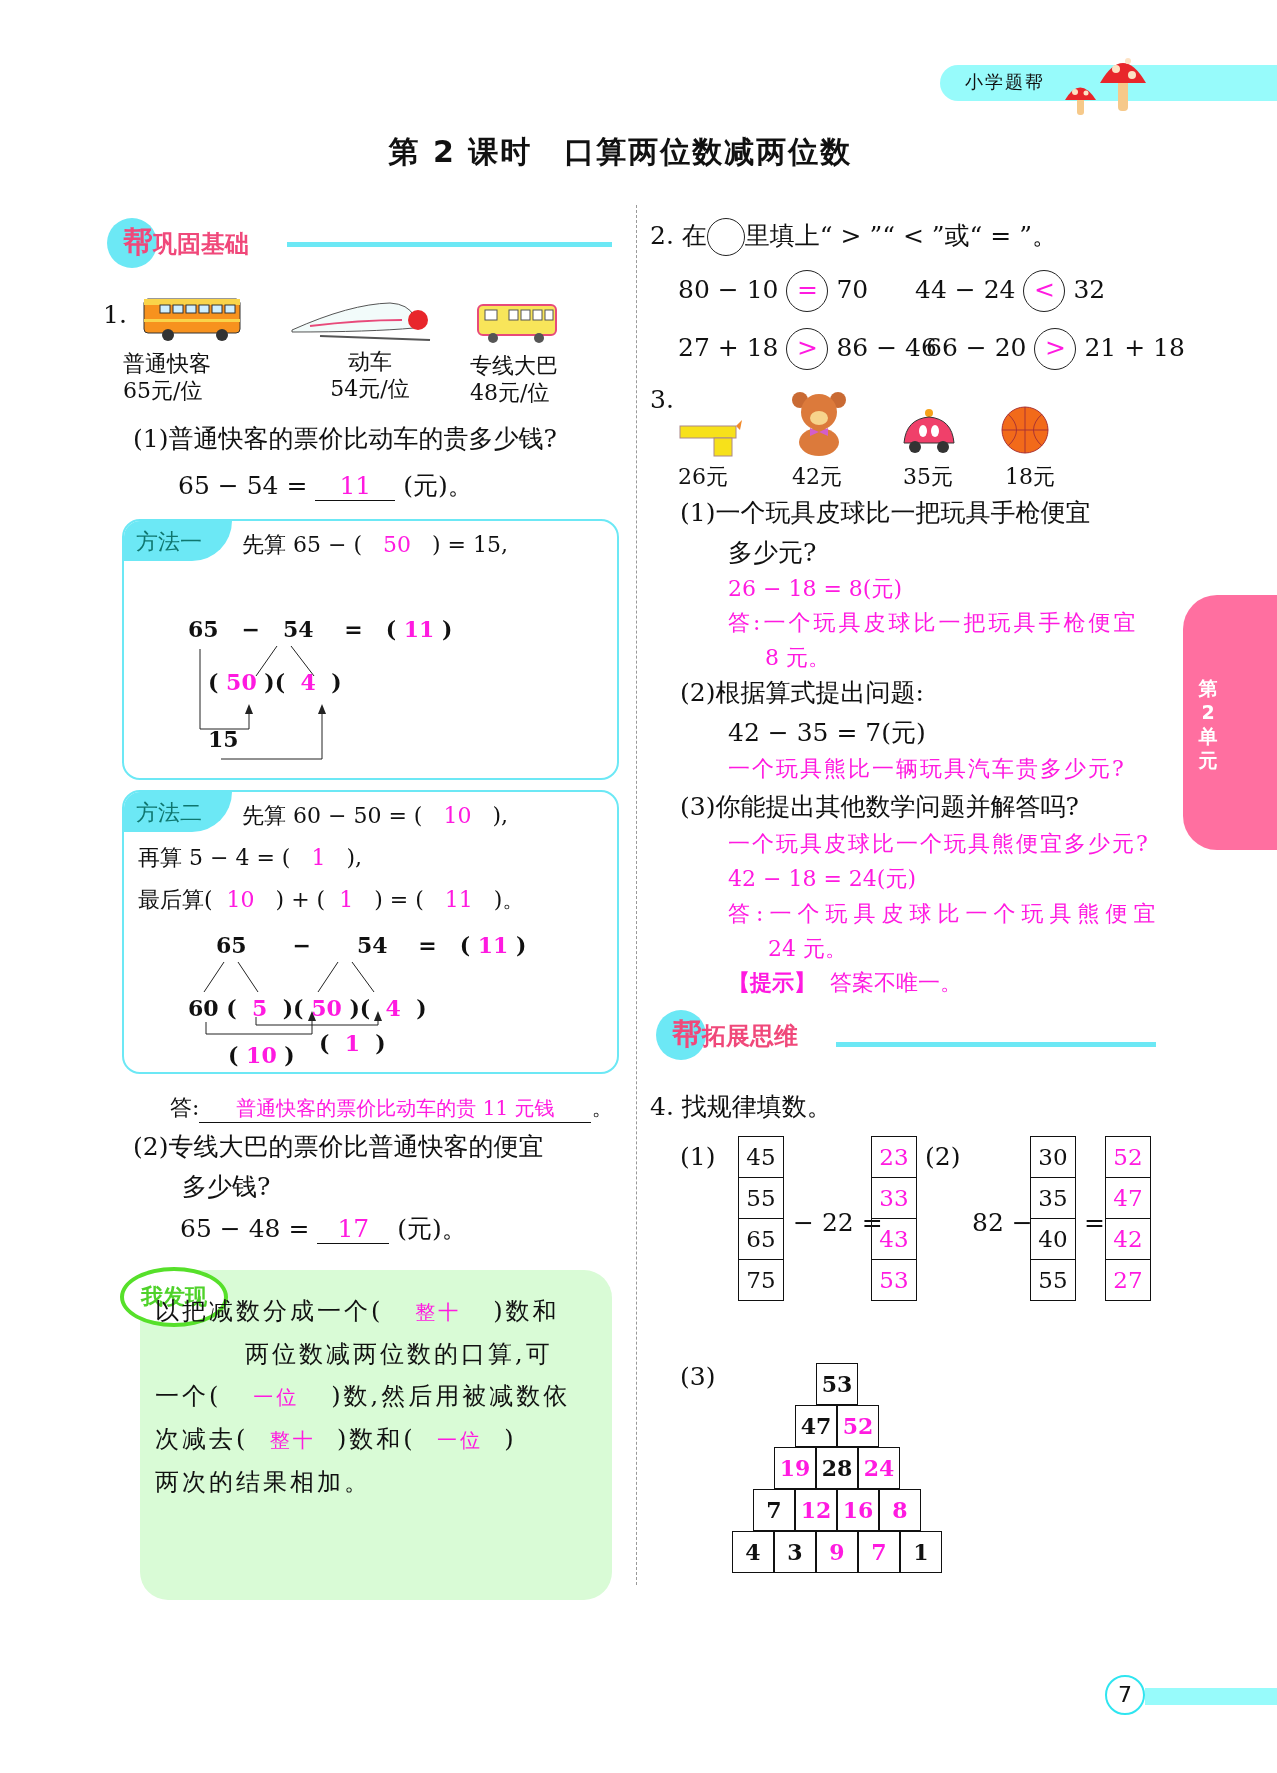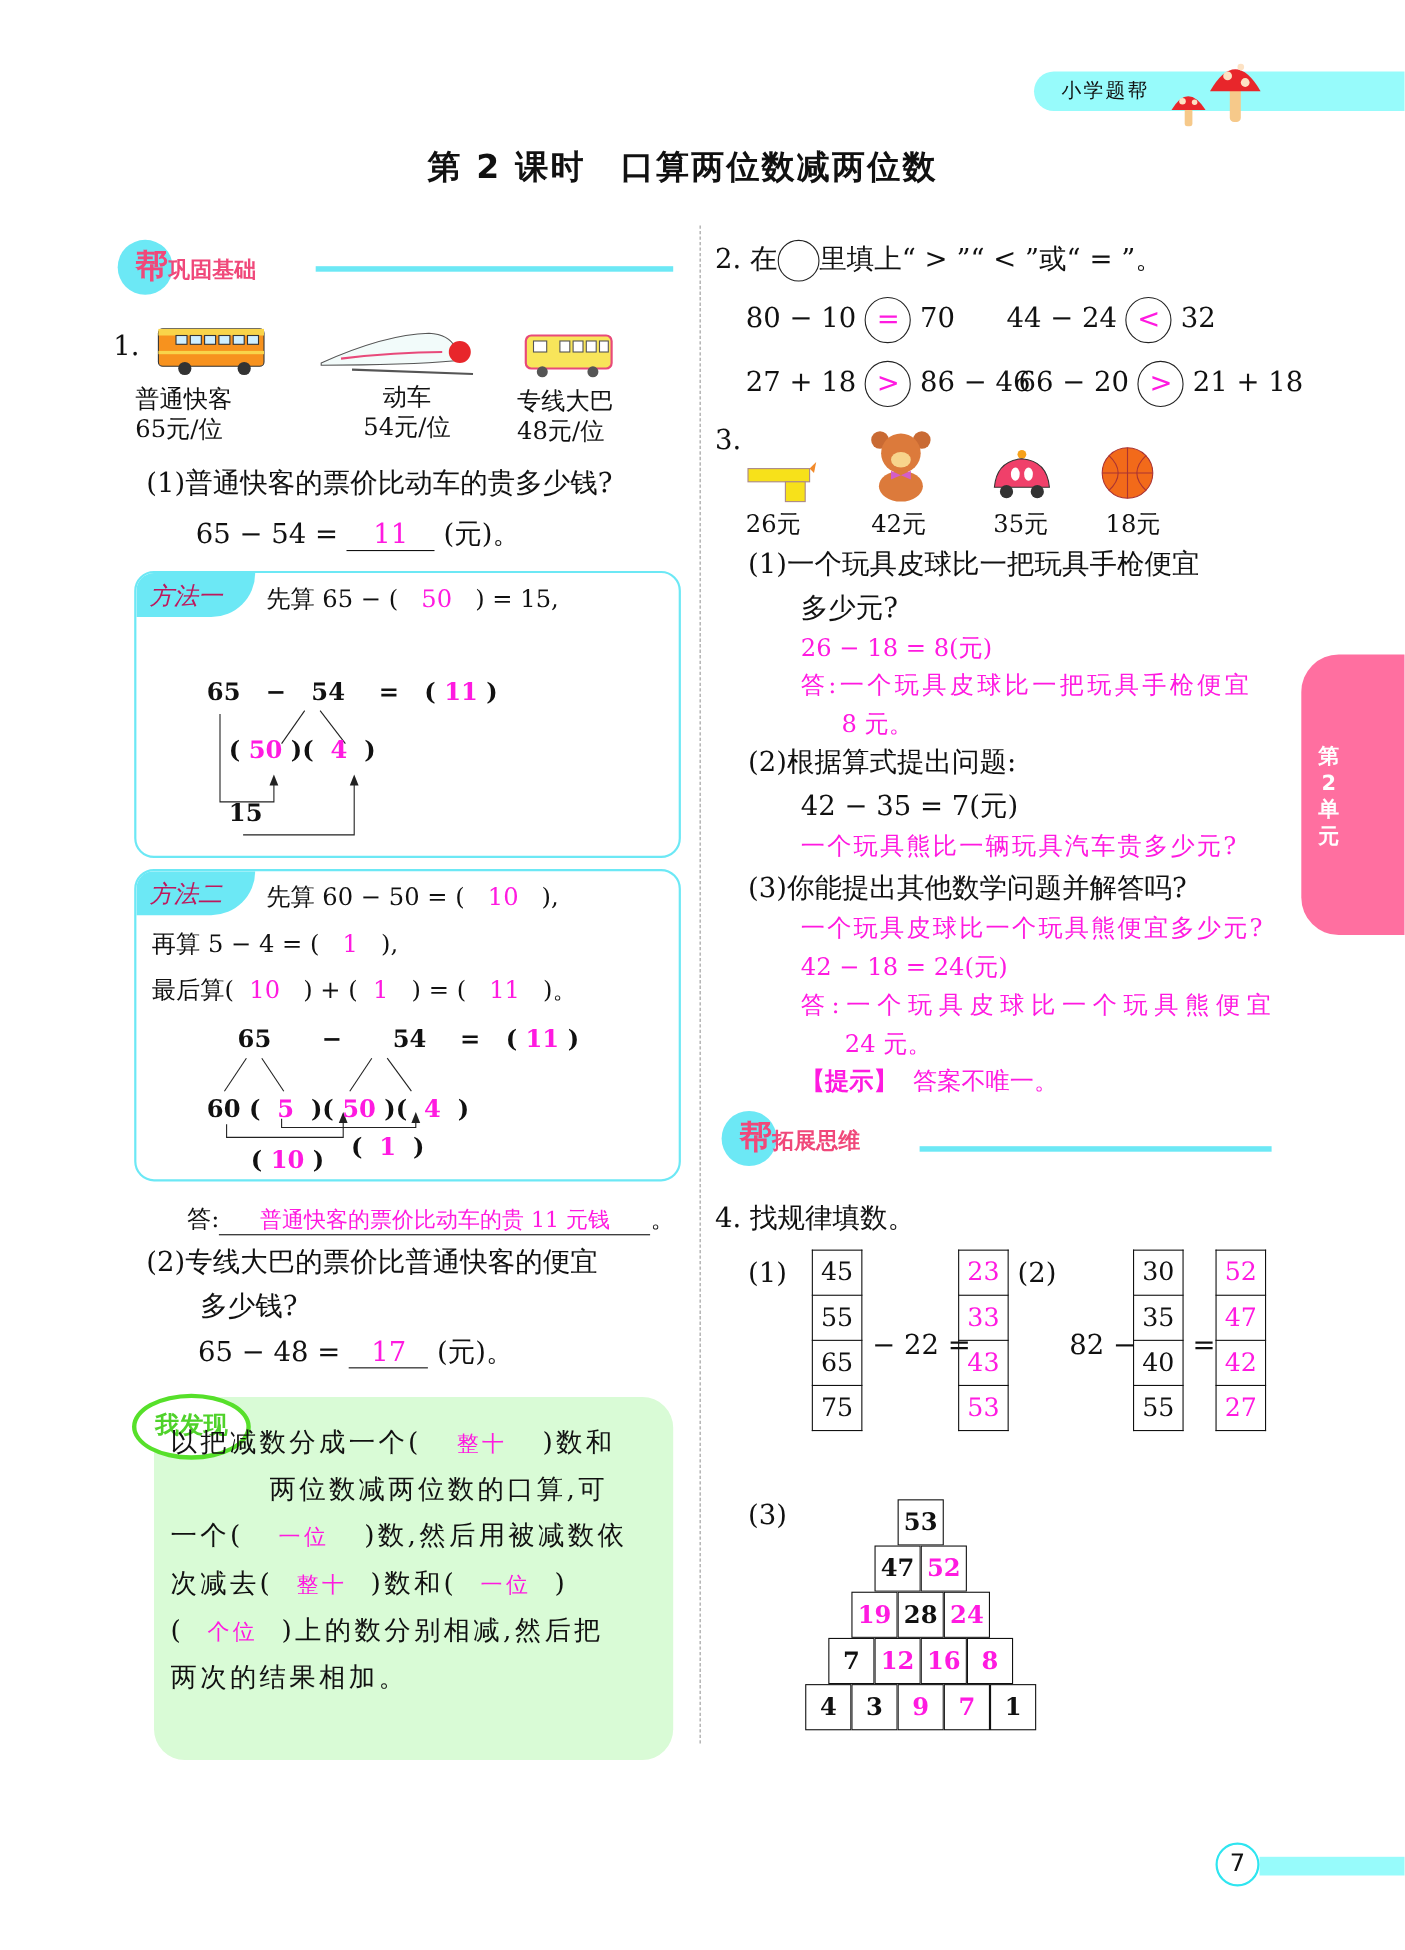--- a/index.html
+++ b/index.html
@@ -12,29 +12,29 @@
   
   .brand-bar{left:940px;top:65px;width:337px;height:36px;background:#97fbfb;border-radius:18px 0 0 18px;}
   .brand-text{left:965px;top:70px;font-size:18px;font-family:"DejaVu Sans",sans-serif;letter-spacing:2px;}
   .mush{position:absolute;}
   .title{left:0;width:1241px;top:132px;text-align:center;font-size:30px;font-weight:bold;font-family:"DejaVu Sans",sans-serif;letter-spacing:2px;}
 
   
   .sec-head{height:50px;}
   .sec-circle{position:absolute;left:0;top:0;width:50px;height:50px;border-radius:50%;background:#6ce8f5;}
   .sec-label{position:absolute;left:16px;top:4px;font-size:30px;font-weight:bold;color:#f0487a;font-family:"DejaVu Sans",sans-serif;white-space:nowrap;}
-  .sec-label .sm{font-size:20px;}
+  .sec-label .sm{font-size:24px;}
   .sec-line{position:absolute;height:5px;background:#6ce8f5;}
 
   .q{font-size:25px;white-space:nowrap;}
   .fs22{font-size:22px;}
   .fs24{font-size:24px;}
 
   .method-box{border:2px solid #6ce8f5;border-radius:18px;background:#fff;overflow:hidden;}
-  .method-tag{position:absolute;left:0;top:0;width:108px;height:40px;background:#6ce8f5;border-radius:0 0 40px 0;color:#be185d;font-size:22px;padding:6px 0 0 12px;box-sizing:border-box;font-family:"DejaVu Sans",sans-serif;font-style:italic;}
+  .method-tag{position:absolute;left:0;top:0;width:108px;height:40px;background:#6ce8f5;border-radius:0 0 40px 0;color:#0f766e;font-size:22px;padding:6px 0 0 12px;box-sizing:border-box;font-family:"DejaVu Sans",sans-serif;}
 
   .circ{display:inline-block;width:40px;height:40px;border:1.5px solid #222;border-radius:50%;text-align:center;line-height:38px;vertical-align:middle;font-family:"DejaVu Sans",sans-serif;}
 
   .discover{background:#d9fbd6;border-radius:28px;}
   .disc-tag{position:absolute;border:4px solid #56e02a;border-radius:50%;background:#fff;color:#4fd22a;font-weight:bold;font-family:"DejaVu Sans",sans-serif;font-size:22px;text-align:center;}
 
   .side-tab{left:1183px;top:595px;width:94px;height:255px;background:#ff6fa0;border-radius:34px 0 0 34px;}
   .side-text{left:1183px;top:676px;width:50px;color:#fff;font-weight:bold;font-family:"DejaVu Sans",sans-serif;font-size:19px;text-align:center;line-height:24px;}
 
   table.col{border-collapse:collapse;}
@@ -178,21 +178,20 @@
   <span>(元)。</span>
 </div>
 
 <div class="abs discover" style="left:140px;top:1270px;width:472px;height:330px"></div>
 <div class="abs disc-tag" style="left:120px;top:1267px;width:100px;height:52px;line-height:52px">我发现</div>
 <div class="abs fs24" style="left:155px;top:1290px;width:445px;line-height:42px;letter-spacing:3px">
   <div style="white-space:pre"><span>以把减数分成一个(</span>   <span class="pink" style="font-size:20px">整十</span>   <span>)数和</span></div>
   <div style="padding-left:90px">两位数减两位数的口算,可</div>
   <div style="white-space:pre"><span>一个(</span>   <span class="pink" style="font-size:20px">一位</span>   <span>)数,然后用被减数依</span></div>
   <div style="white-space:pre"><span>次减去(</span>  <span class="pink" style="font-size:20px">整十</span>  <span>)数和(</span>  <span class="pink" style="font-size:20px">一位</span>  <span>)</span></div>
-  <div style="white-space:pre"><span>(</span>  <span class="pink" style="font-size:20px">个位</span>  <span>)上的数分别相减,然后把</span></div>
   <div>两次的结果相加。</div>
 </div>
 
 <div class="abs q" style="left:650px;top:218px">
   <span>2.</span> <span>在</span><span class="circ" style="width:36px;height:36px"></span><span>里填上“ &gt; ”“ &lt; ”或“ = ”。</span>
 </div>
 <div class="abs q" style="left:678px;top:270px;white-space:pre"><span>80 − 10</span> <span class="circ pink">=</span> <span>70</span></div>
 <div class="abs q" style="left:915px;top:270px;white-space:pre"><span>44 − 24</span> <span class="circ pink">&lt;</span> <span>32</span></div>
 <div class="abs q" style="left:678px;top:328px;white-space:pre"><span>27 + 18</span> <span class="circ pink">&gt;</span> <span>86 − 46</span></div>
 <div class="abs q" style="left:926px;top:328px;white-space:pre"><span>66 − 20</span> <span class="circ pink">&gt;</span> <span>21 + 18</span></div>

